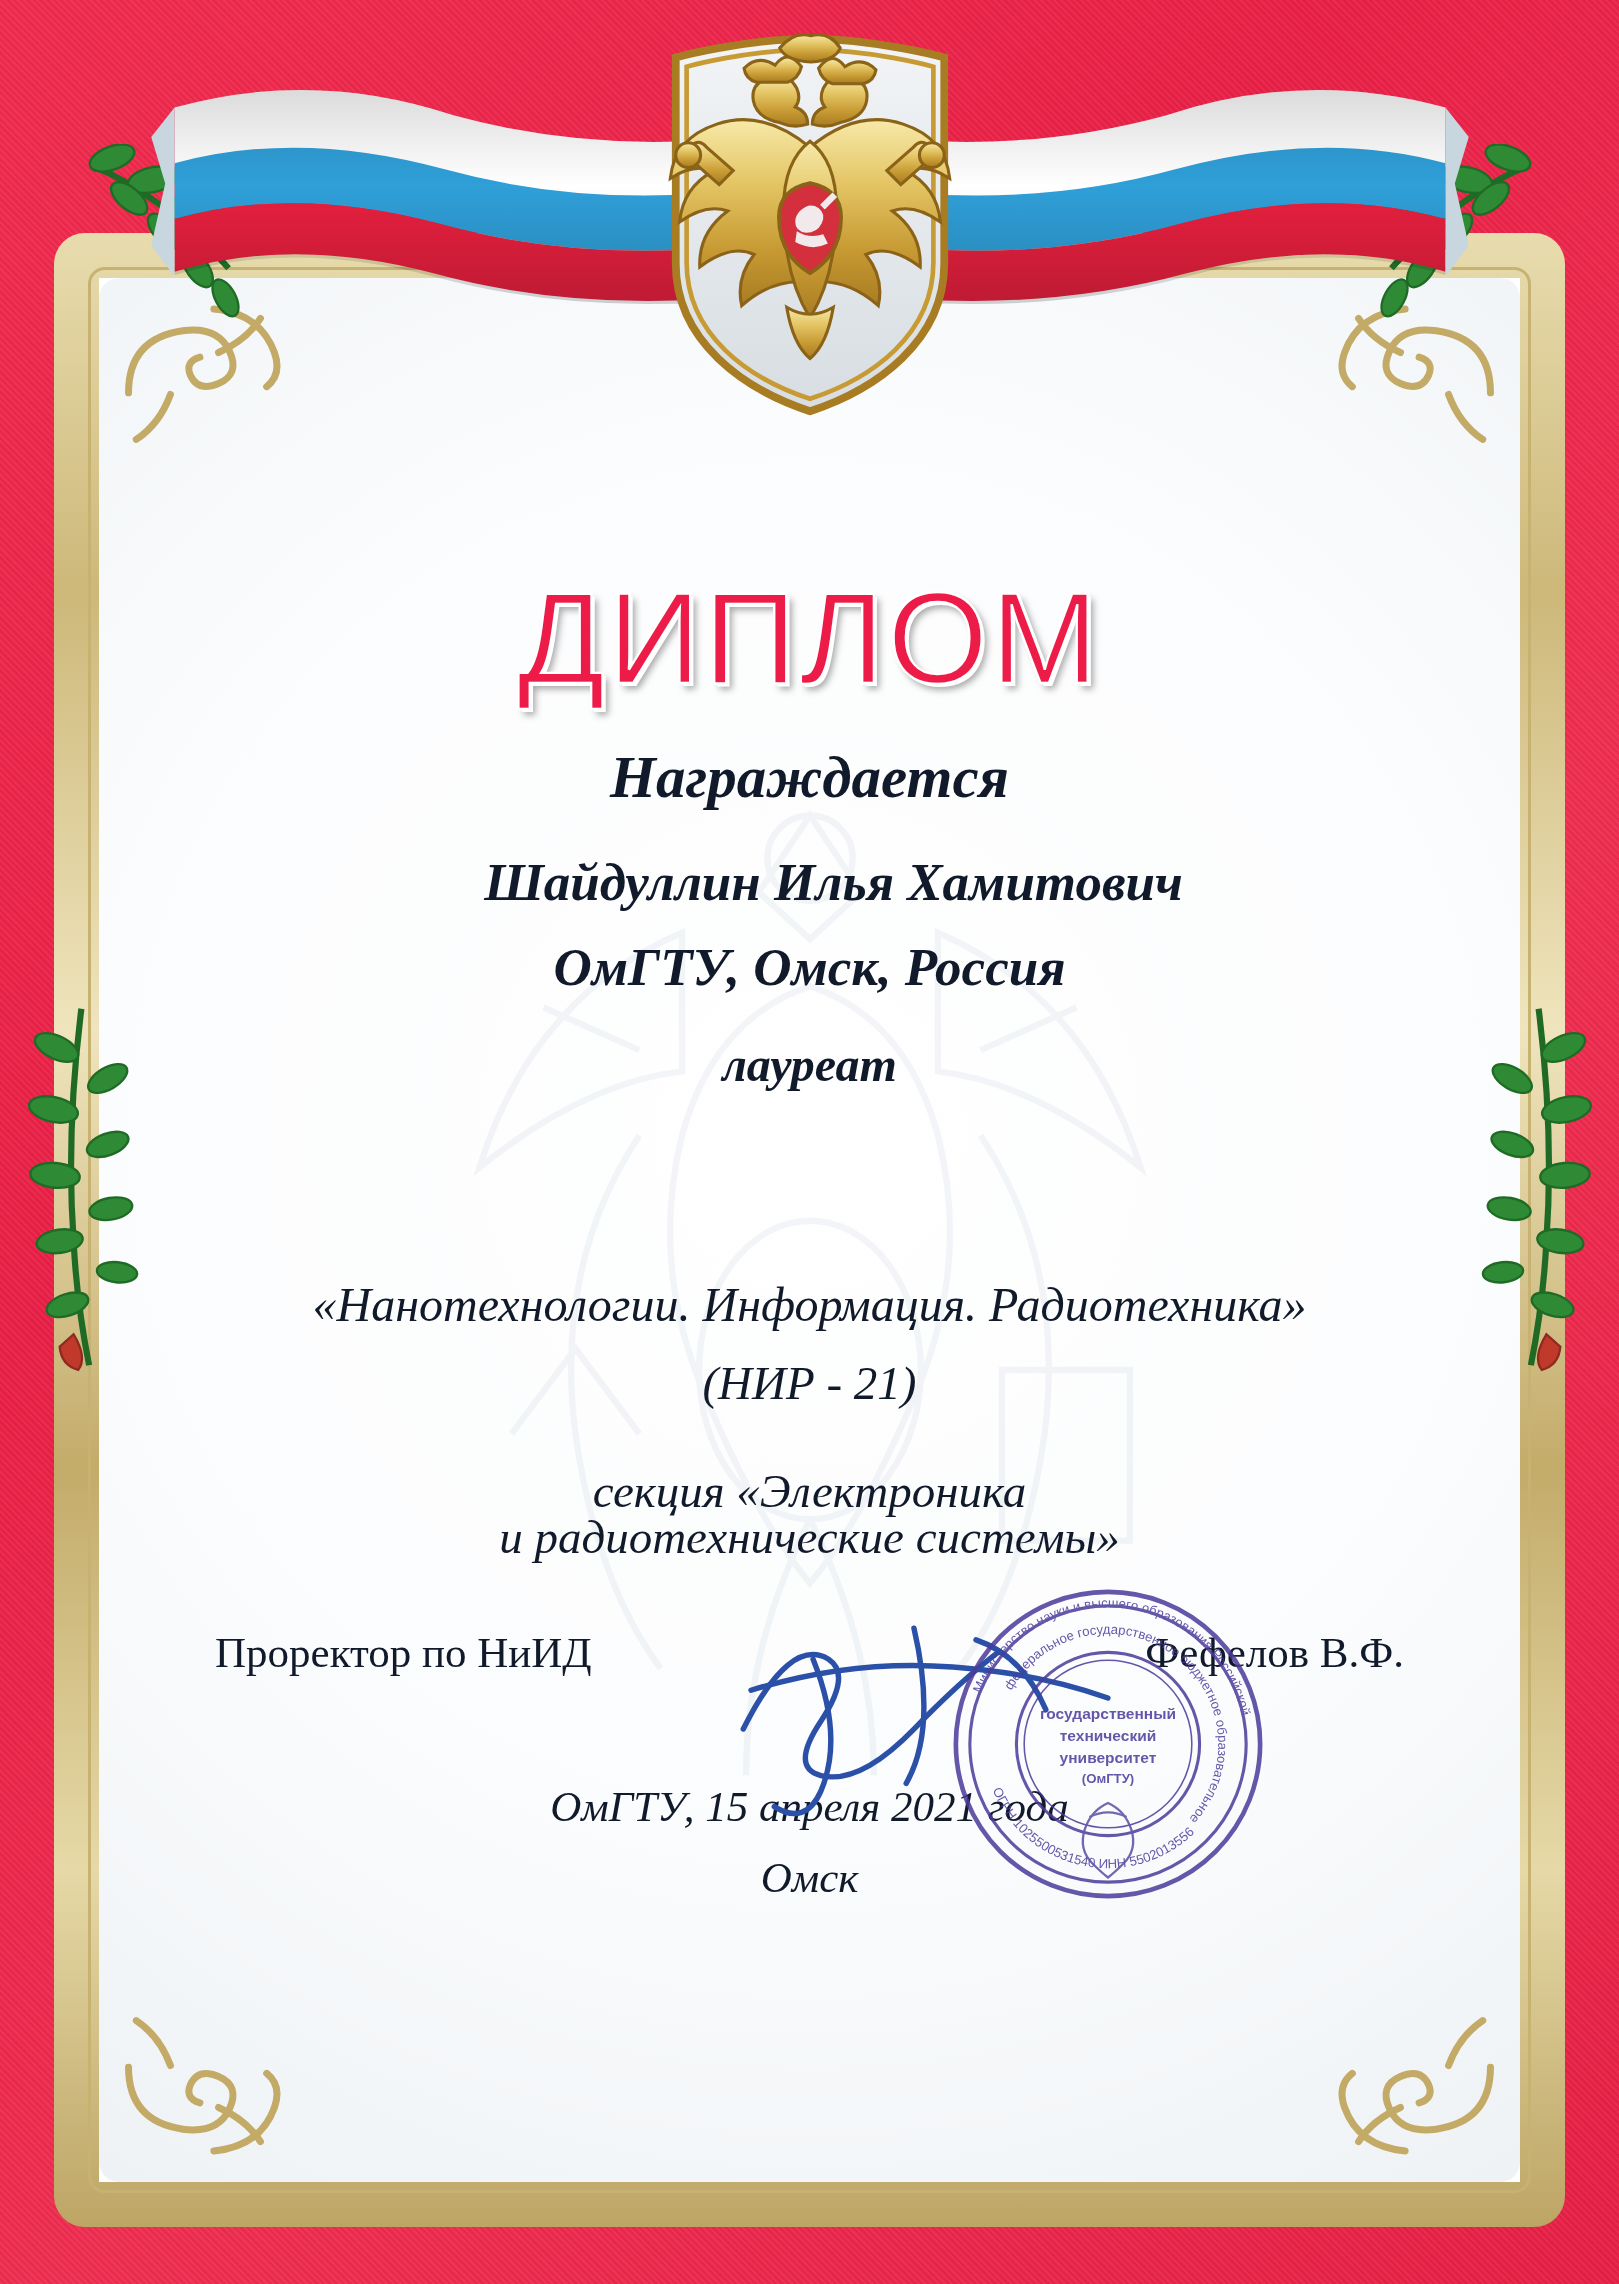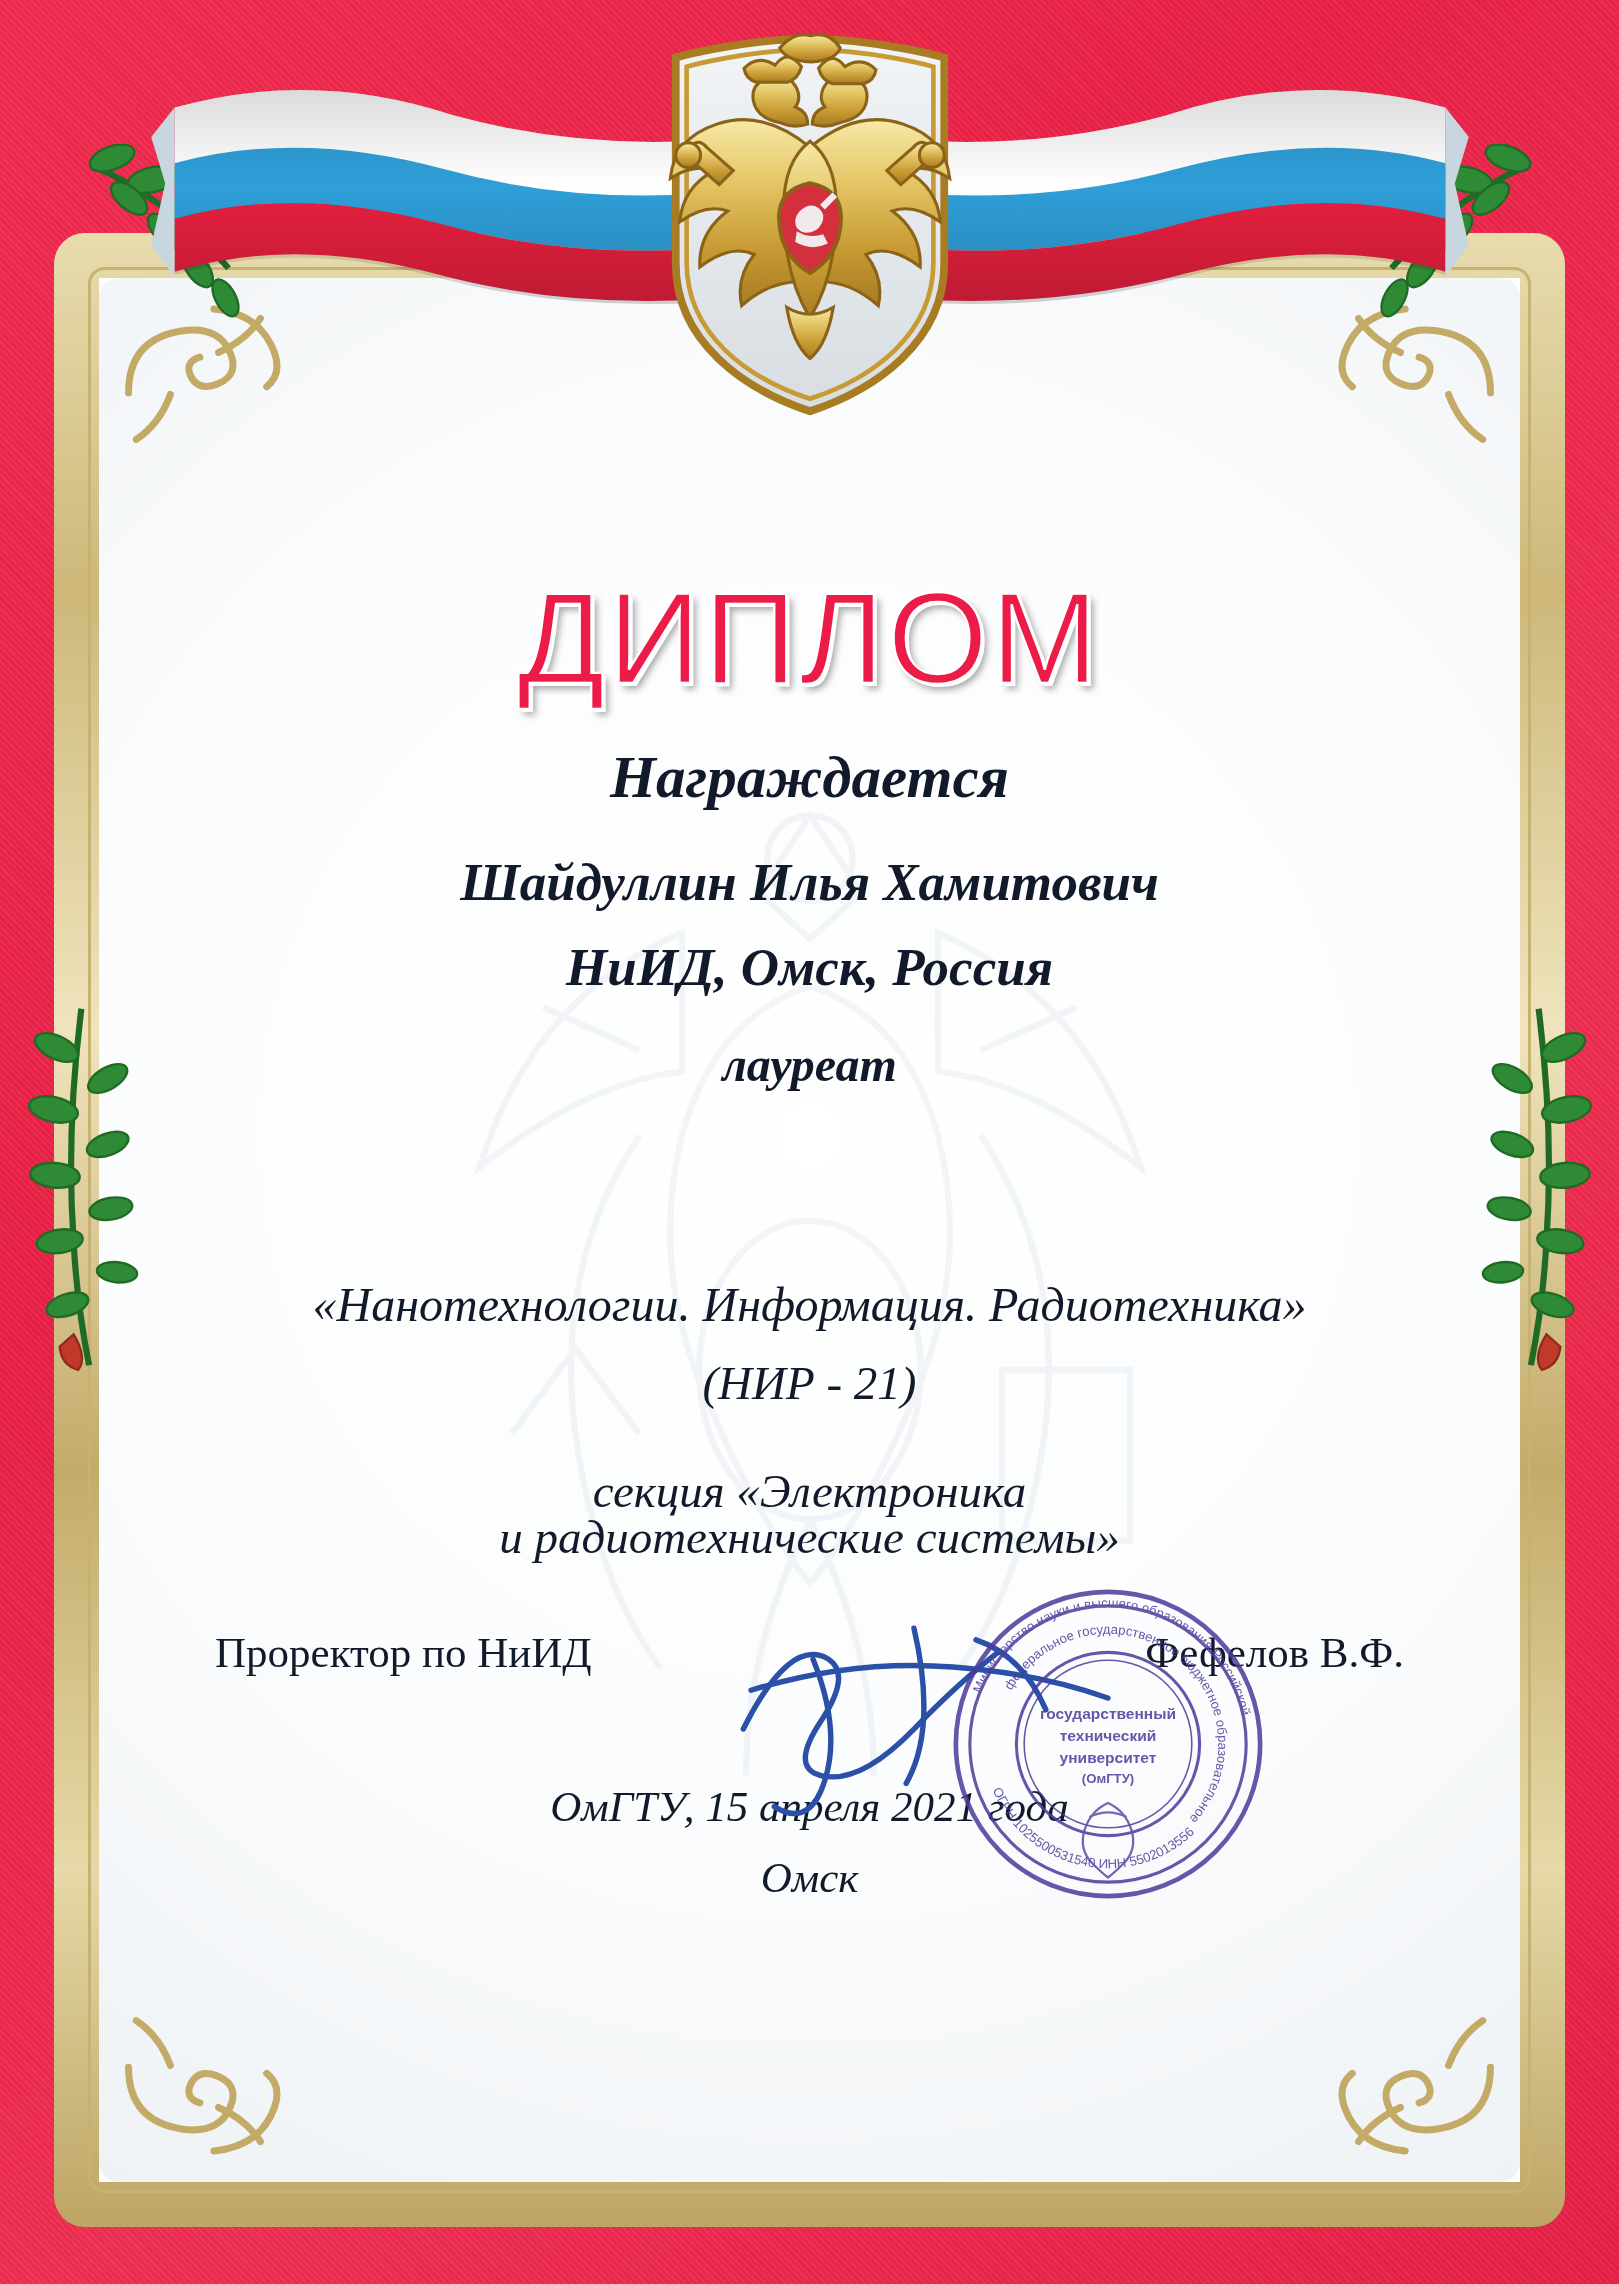--- a/index.html
+++ b/index.html
@@ -144,21 +144,21 @@
     -webkit-text-stroke: 2.3px #ffffff;
   }
   .line {
     position: absolute;
     left: 0;
     width: 100%;
     font-style: italic;
     color: #111a2b;
   }
   .l-award   { top: 465px;  font-size: 59px; font-weight: bold; }
-  .l-name    { top: 574px;  font-size: 53px; font-weight: bold; }
+  .l-name    { top: 574px;  font-size: 53px; font-weight: bold; padding-left: 24px; }
   .l-org     { top: 659px;  font-size: 53px; font-weight: bold; }
   .l-laur    { top: 759px;  font-size: 48px; font-weight: bold; }
   .l-conf1   { top: 846px; font-size: 47px; }
   .l-conf2   { top: 923px; font-size: 47px; }
   .l-conf3   { top: 999px; font-size: 48px; }
   .l-conf4   { top: 1078px; font-size: 47px; }
   .l-sec1    { top: 1154px; font-size: 47px; margin-top: 32px; }
   .l-sec2    { top: 1232px; font-size: 47px; }
 
   .sig-row {
@@ -266,21 +266,21 @@
             <path d="M190 34 q-18 28 -54 44"></path>
           </g>
         </svg>
       </div>
 
       <div class="content">
         <div class="title">ДИПЛОМ</div>
 
         <div class="line l-award">Награждается</div>
         <div class="line l-name">Шайдуллин Илья Хамитович</div>
-        <div class="line l-org">НиИД, Омск, Россия</div>
+        <div class="line l-org">ОмГТУ, Омск, Россия</div>
         <div class="line l-laur">лауреат</div>
 
         <div class="line l-conf3">«Нанотехнологии. Информация. Радиотехника»</div>
         <div class="line l-conf4">(НИР - 21)</div>
         <div class="line l-sec1">секция «Электроника</div>
         <div class="line l-sec2">и радиотехнические системы»</div>
 
         <div class="sig-row">
           <span>Проректор по НиИД</span>
           <span>Фефелов В.Ф.</span>

